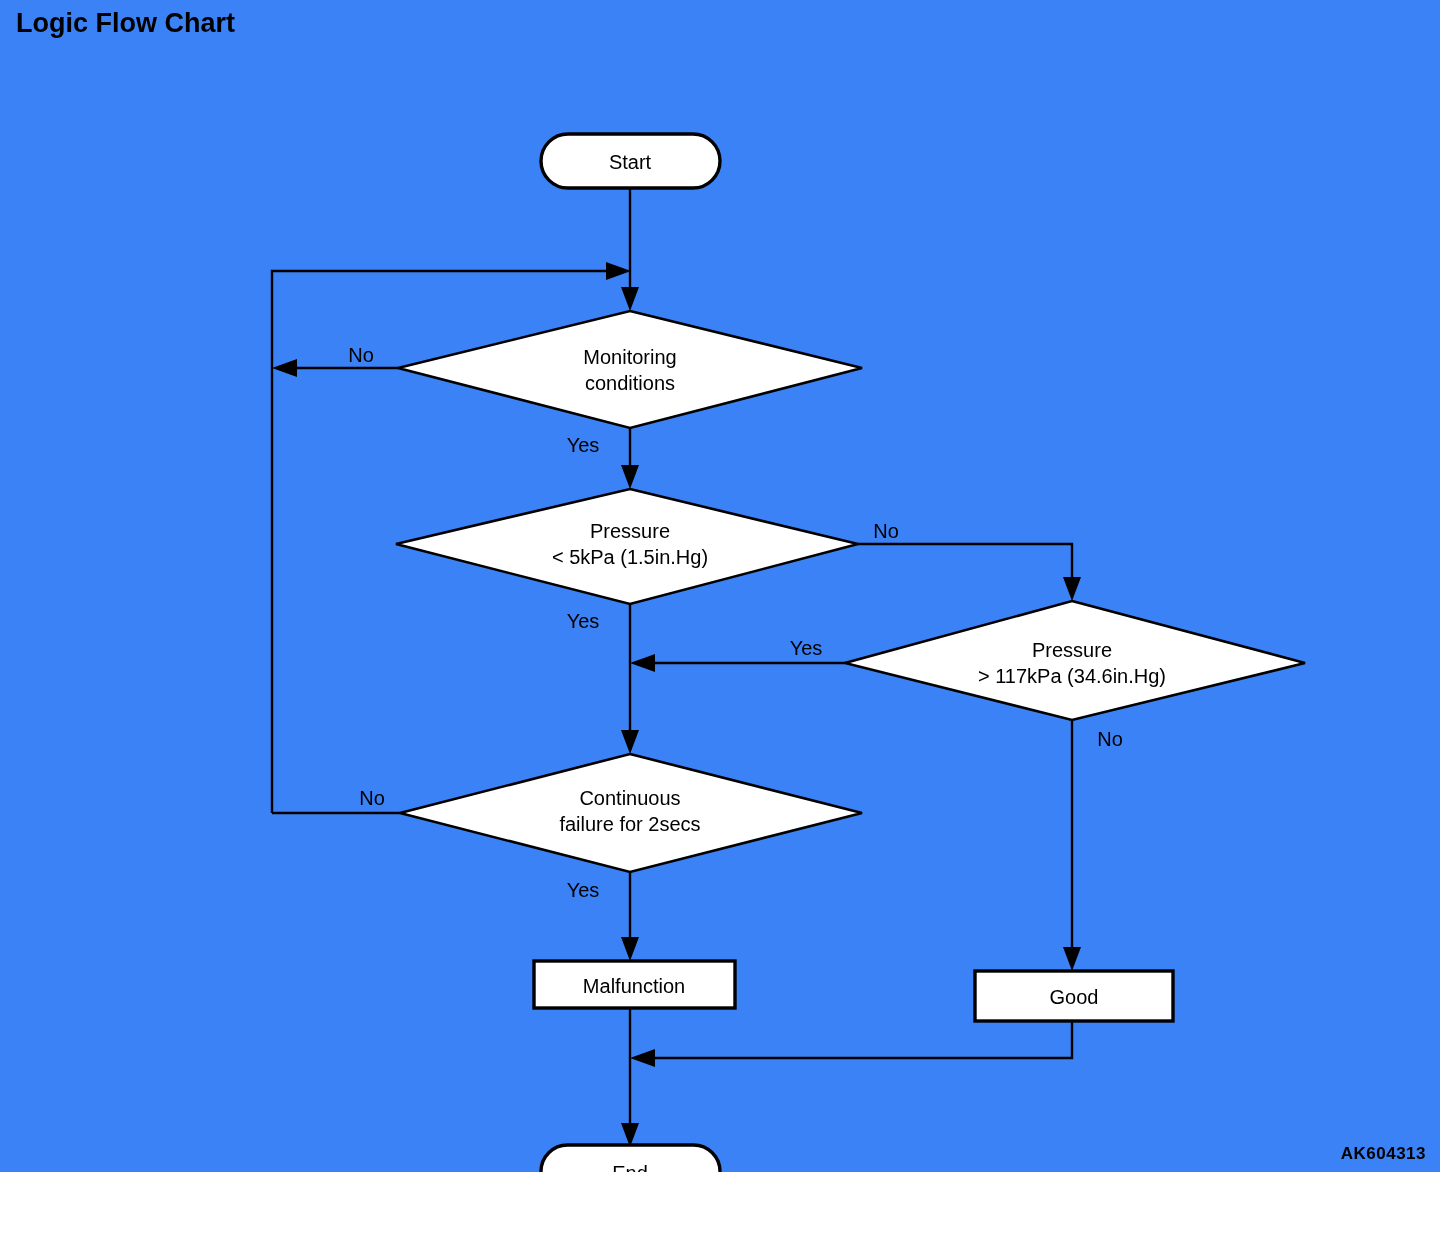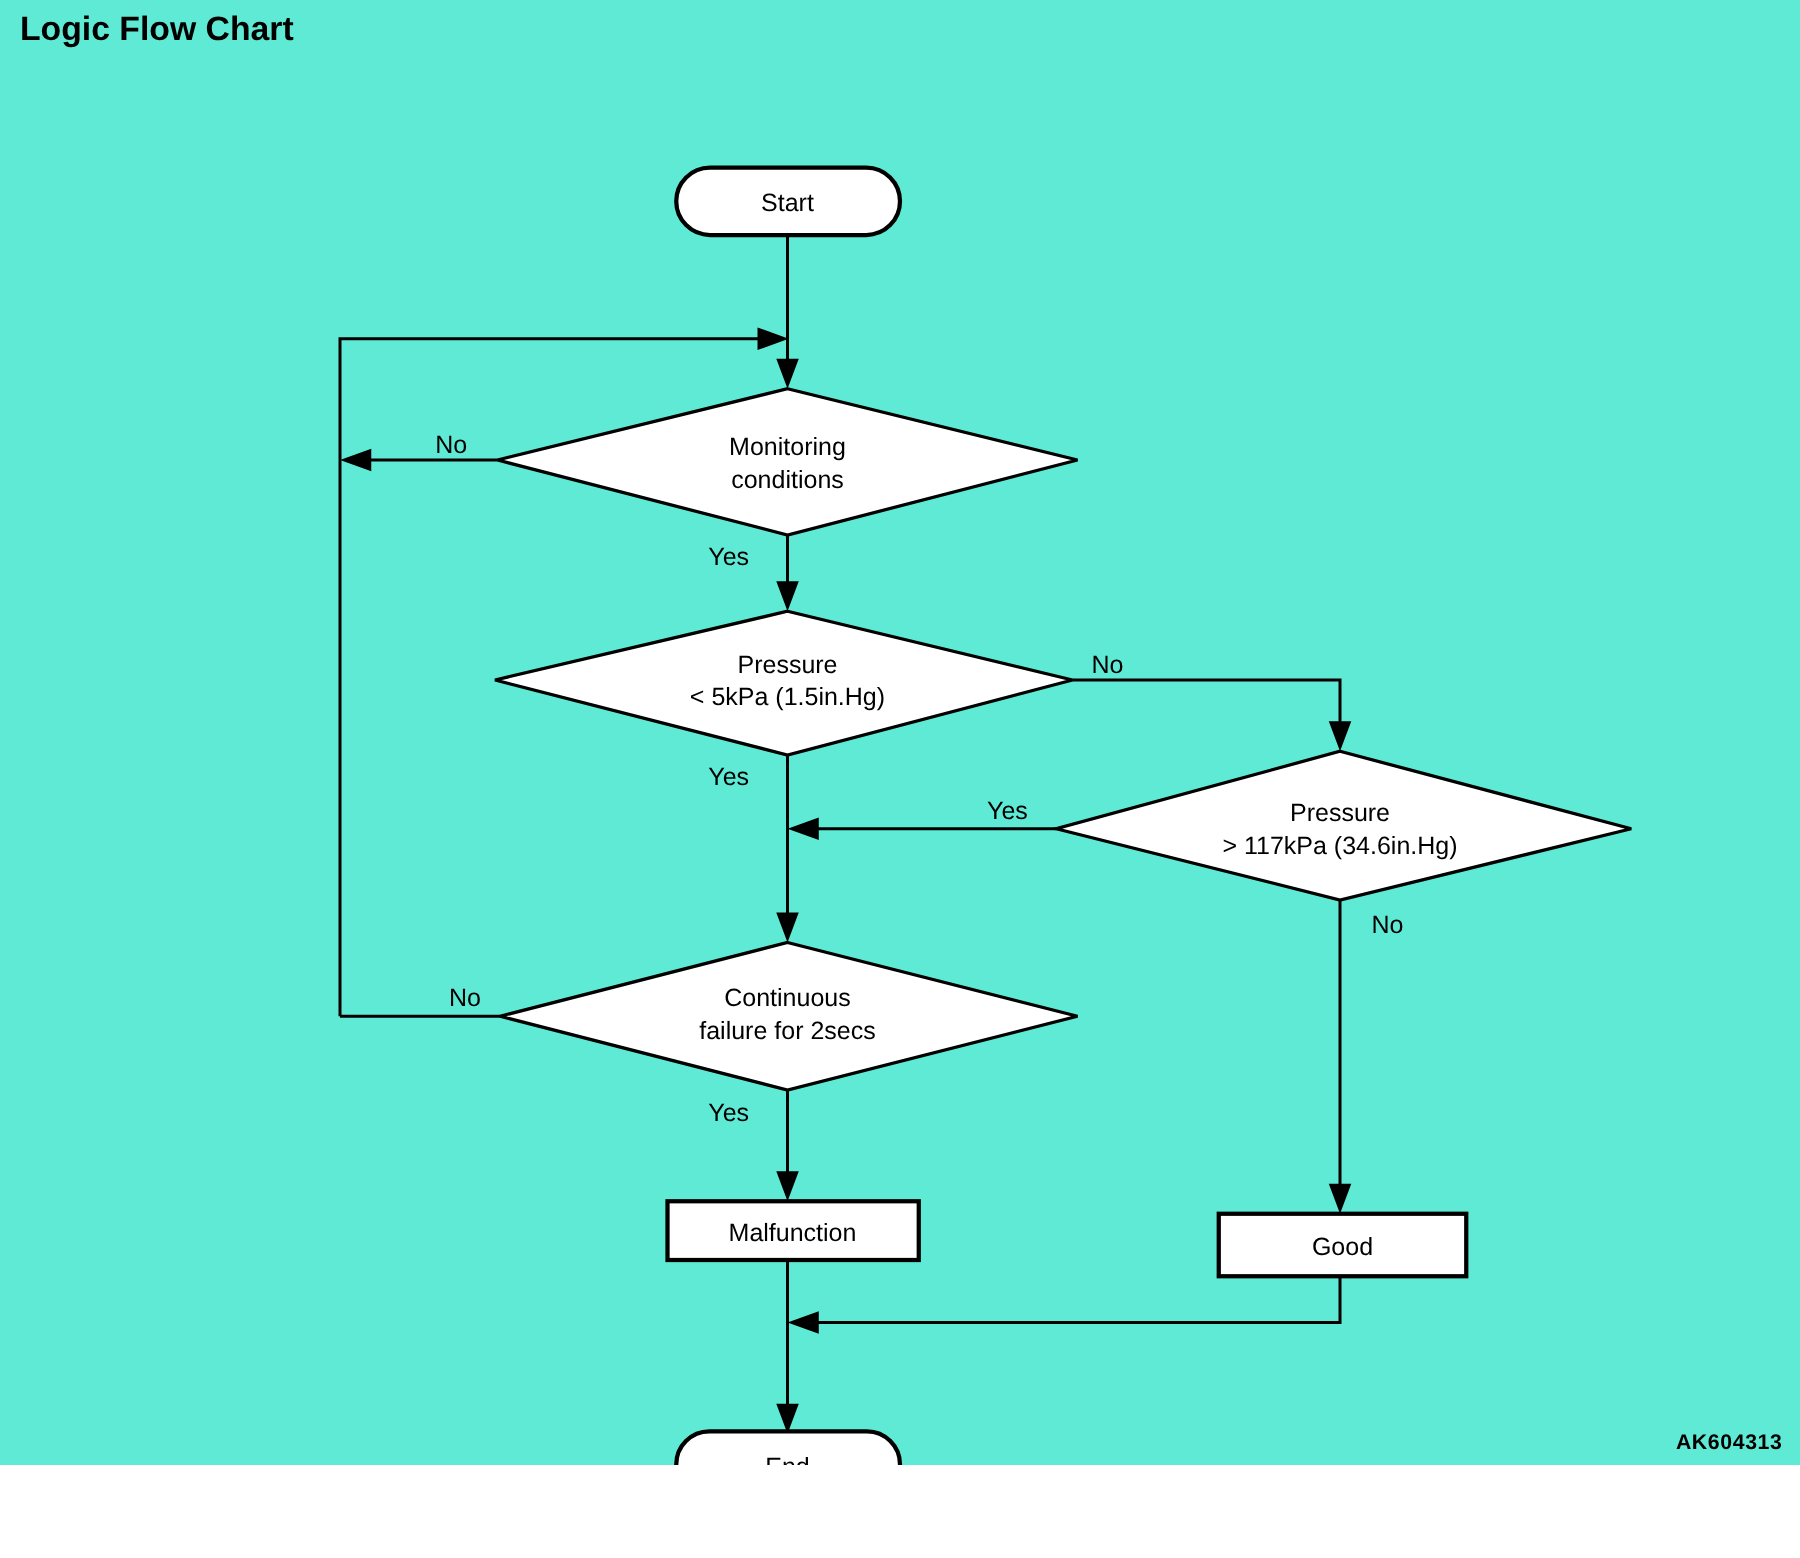--- a/index.html
+++ b/index.html
@@ -9,21 +9,21 @@
     background: #ffffff;
   }
   body {
     font-family: "Liberation Sans", sans-serif;
     color: #000000;
   }
   #page {
     position: relative;
     width: 1440px;
     height: 1172px;
-    background: #5eead4;
+    background: #3b82f6;
     overflow: hidden;
   }
   #page-title {
     position: absolute;
     left: 16px;
     top: 8px;
     font-size: 27px;
     font-weight: bold;
     letter-spacing: 0px;
     color: #000000;

